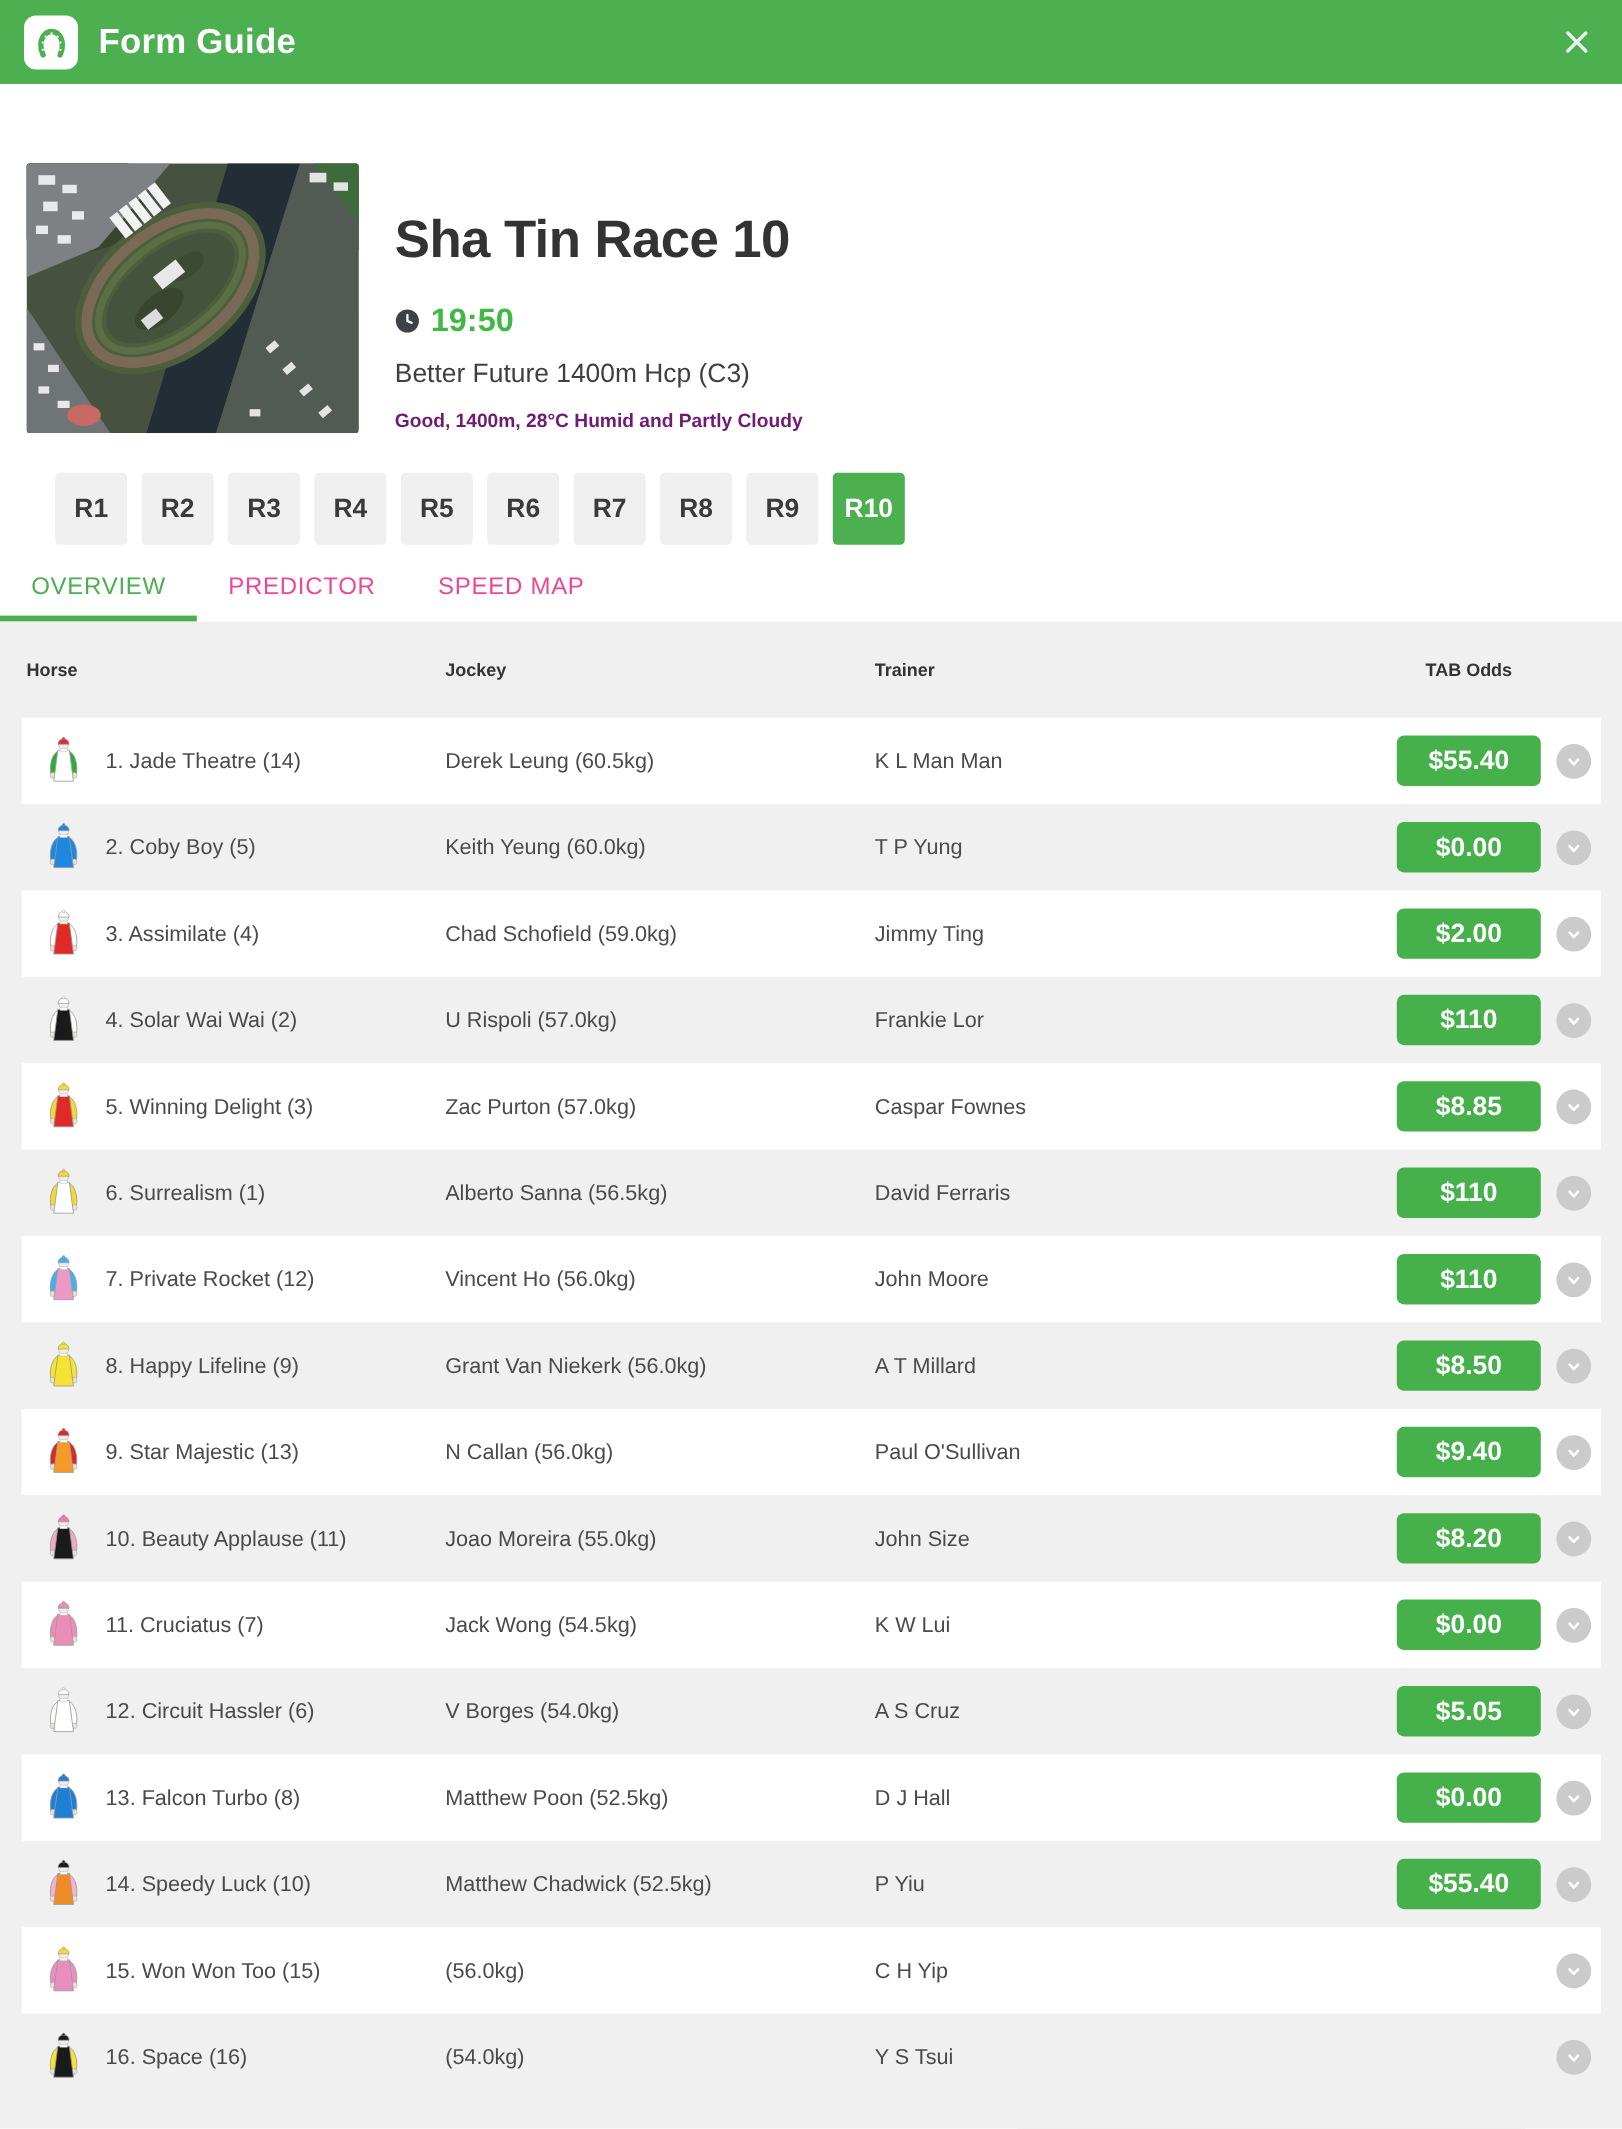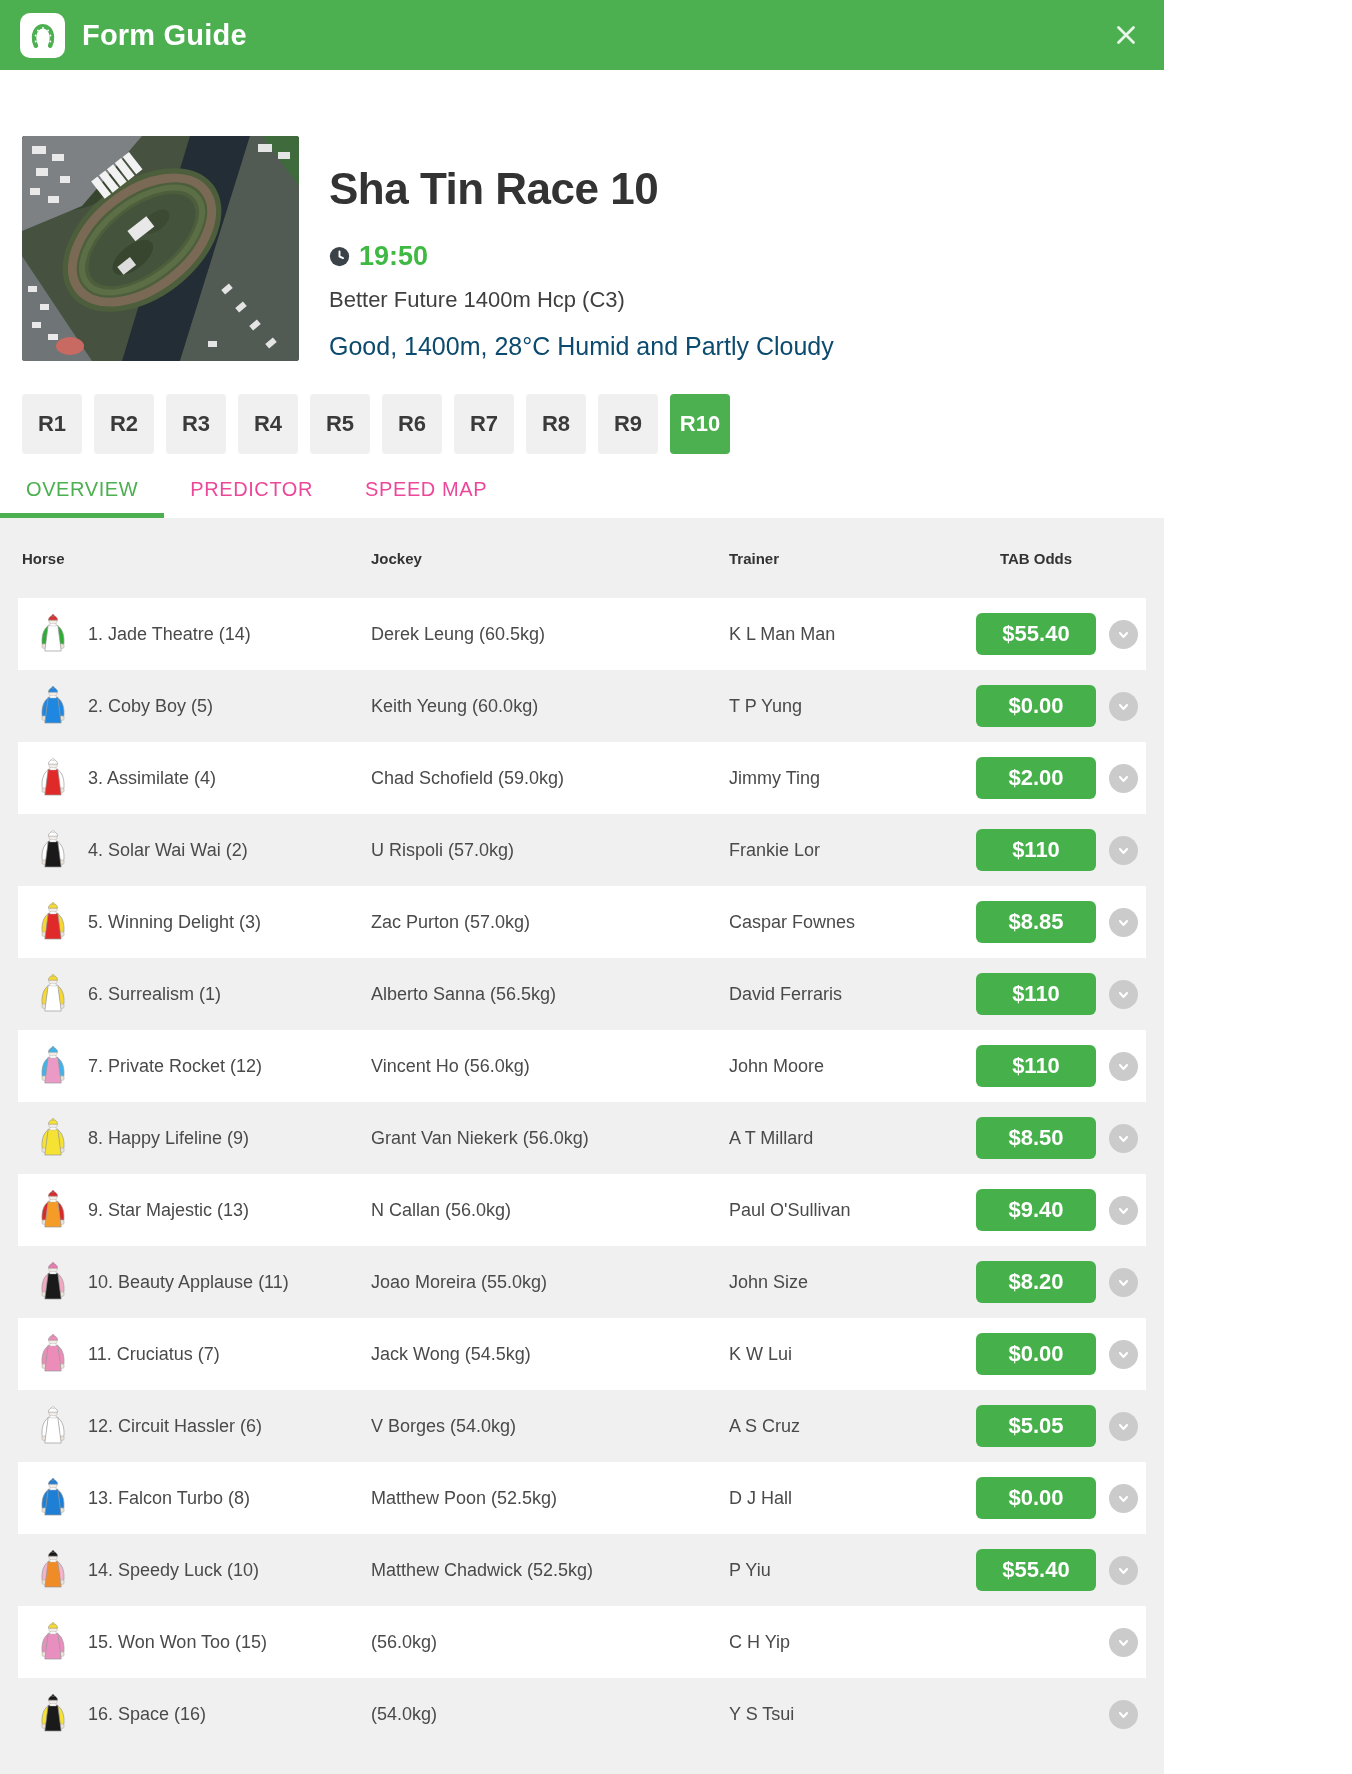--- a/index.html
+++ b/index.html
@@ -1,21 +1,21 @@
 <!DOCTYPE html>
 <html><head>
 <meta charset="utf-8">
 <style>
   html,body{margin:0;padding:0;}
   body{
     font-family:"Liberation Sans","DejaVu Sans",sans-serif;
     background:#ffffff;
     width:1352px;
   }
-  .app{width:1164px;height:1774px;overflow:hidden;background:#fff;display:flex;flex-direction:column;}
+  .app{width:1352px;height:1774px;overflow:hidden;background:#fff;display:flex;flex-direction:column;}
 
   
   .topbar{
     height:70px;flex:0 0 70px;background:#4caf50;
     display:flex;align-items:center;padding:0 20px;box-sizing:border-box;
   }
   .app-icon{
     width:45px;height:45px;background:#fff;border-radius:10px;
     display:flex;align-items:center;justify-content:center;
   }
@@ -23,24 +23,24 @@
   .close-btn{margin-left:auto;width:36px;height:36px;display:flex;align-items:center;justify-content:center;cursor:pointer;background:none;border:none;padding:0;}
 
   
   .race-section{display:flex;padding:66px 22px 0 22px;gap:30px;align-items:flex-end;}
   .track-photo{width:277px;height:225px;border-radius:3px;overflow:hidden;flex:0 0 277px;}
   .race-info{padding-top:2px;}
   .race-title{font-size:44px;font-weight:bold;color:#333;letter-spacing:-.5px;line-height:1;}
   .race-time-row{display:flex;align-items:center;gap:9px;margin-top:30px;}
   .race-time{font-size:27px;font-weight:bold;color:#3fb943;}
   .race-name{font-size:22px;color:#3f3f3f;margin-top:15px;}
-  .race-conditions{font-size:25px;color:#0c4a6e;margin-top:19px;}
+  .race-conditions{font-size:16px;color:#701a75;margin-top:19px;font-weight:bold;}
 
   
-  .race-nav{display:flex;gap:12px;padding:33px 22px 0 22px;}
+  .race-nav{display:flex;gap:12px;padding:33px 22px 0 22px;margin-left:24px;}
   .race-btn{
     width:60px;height:60px;border:none;border-radius:4px;background:#f0f0f0;
     color:#3a3a3a;font-size:22px;font-weight:bold;font-family:inherit;
     display:flex;align-items:center;justify-content:center;cursor:pointer;
   }
   .race-btn.selected{background:#4caf50;color:#fff;}
 
   
   .tabs{display:flex;margin-top:6px;padding-left:0;}
   .tab{

